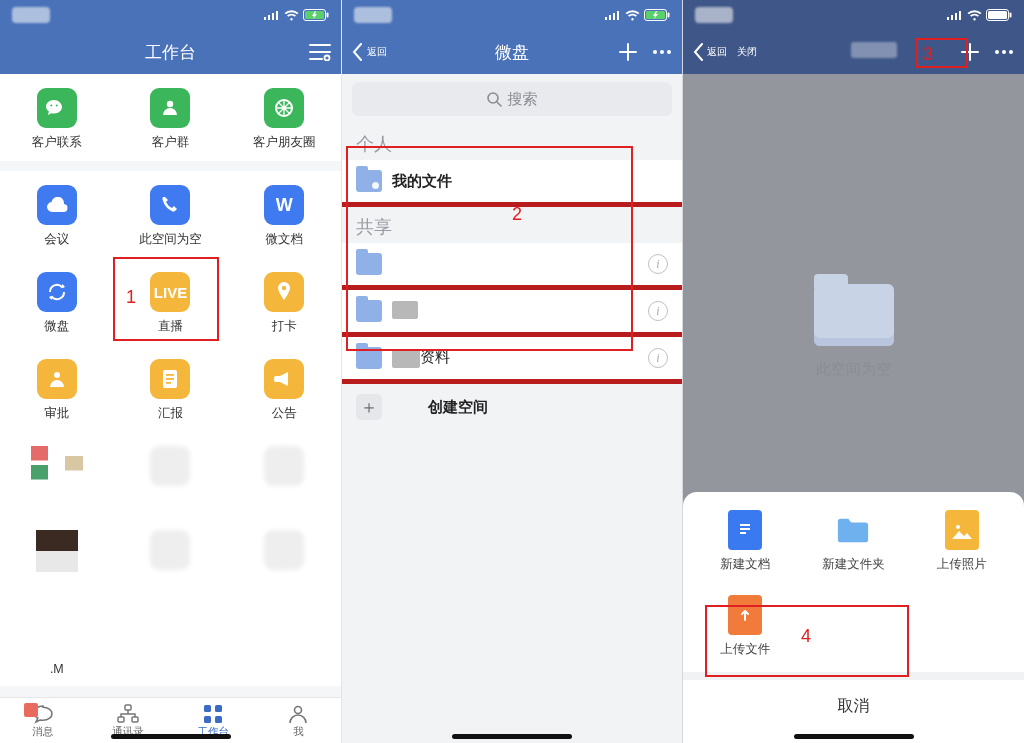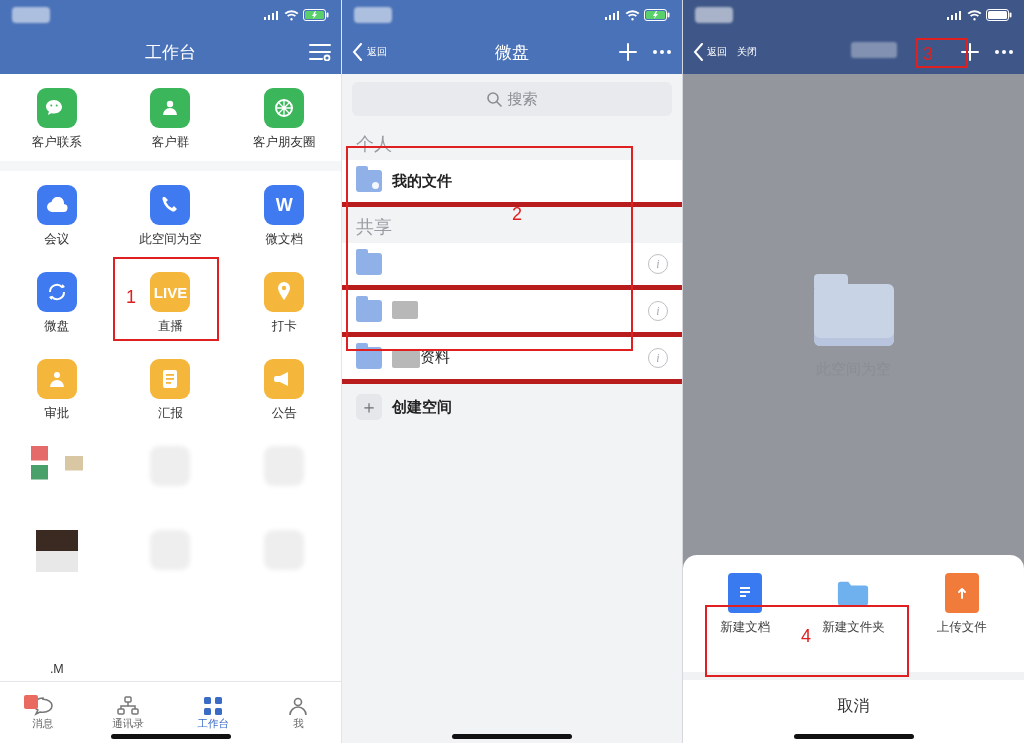--- a/index.html
+++ b/index.html
@@ -82,21 +82,21 @@
   .cell.blur .label { color:transparent; }
   .mosaic { width:52px; height:44px; margin:0 auto 2px; background:
     linear-gradient(90deg,#e56b6b 33%, transparent 33%) 0 0/100% 33%,
     linear-gradient(90deg,transparent 66%, #d9c7a3 66%) 0 33%/100% 33%,
     linear-gradient(90deg,#4aa06b 33%, transparent 33%) 0 66%/100% 33%;
     background-repeat:no-repeat;
     filter:blur(.3px);
   }
   .tabbar {
     position:absolute; bottom:0; left:0; right:0;
-    height:62px; background:#fff; border-top:1px solid #e5e6e9;
+    height:46px; background:#fff; border-top:1px solid #e5e6e9;
     display:flex; justify-content:space-around; align-items:center;
     font-size:10.5px;
   }
   .tabbar .tab { text-align:center; color:#666; position:relative; flex:1;}
   .tabbar .tab.active { color:#3a6bc5; }
   .tabbar .tab .ticon { height:22px; display:flex; align-items:center; justify-content:center; }
   .homebar { position:absolute; bottom:4px; left:50%; transform:translateX(-50%);
     width:120px; height:5px; border-radius:3px; background:#111; }
   .redbox { position:absolute; border:2px solid #e02020; pointer-events:none; }
   .redlabel { position:absolute; color:#e02020; font-size:18px; font-weight:400; pointer-events:none; }
@@ -468,21 +468,21 @@
       <div class="rl"><span class="masked" style="display:inline-block;width:28px;vertical-align:middle;"></span><span>资料</span></div>
       <div class="info">i</div>
     </div>
 
     <div class="redbox" style="top:22px;left:4px;width:287px;height:205px;"></div>
     <div class="redlabel" style="top:80px;left:170px;">2</div>
   </div>
 
   <div class="row create">
     <div class="plusbox">＋</div>
-    <div class="rl" style="font-weight:600;">创建空间</div>
+    <div class="rl" style="font-weight:600;margin-left:36px;">创建空间</div>
   </div>
 
   <div class="homebar"></div>
 </div>
 
 <div class="screen s3">
   <div class="status">
     <div class="left-blur"></div>
     <div class="ind">
       <svg width="16" height="10" viewBox="0 0 16 10">
@@ -548,20 +548,30 @@
         </div>
         <div class="si">
           <div class="sicon" style="background:transparent">
               <svg width="36" height="30" viewBox="0 0 36 30">
                 <path fill="#6fb1ef" d="M2 6a3 3 0 013-3h8l3 4h15a3 3 0 013 3v15a3 3 0 01-3 3H5a3 3 0 01-3-3V6z"></path>
               </svg>
             </div>
           <div class="sl">新建文件夹</div>
         </div>
         <div class="si">
+          <div class="sicon" style="background:#f4b63b">
+              <svg width="20" height="18" viewBox="0 0 20 18">
+                <rect x="0" y="0" width="20" height="18" rx="2" fill="#f4b63b"></rect>
+                <circle cx="6" cy="6" r="2" fill="#fff"></circle>
+                <path fill="#fff" d="M0 18l7-8 5 5 3-3 5 6v2H0z" opacity=".95"></path>
+              </svg>
+            </div>
+          <div class="sl">上传照片</div>
+        </div>
+        <div class="si">
           <div class="sicon" style="background:#f07b3b">
               <svg width="18" height="22" viewBox="0 0 18 22">
                 <rect x="0" y="0" width="18" height="22" rx="2" fill="#f07b3b"></rect>
                 <path d="M9 16V7m0 0l-3 3m3-3l3 3" stroke="#fff" stroke-width="2" fill="none" stroke-linecap="round" stroke-linejoin="round"></path>
               </svg>
             </div>
           <div class="sl">上传文件</div>
         </div>
         <div></div>
       </div>

